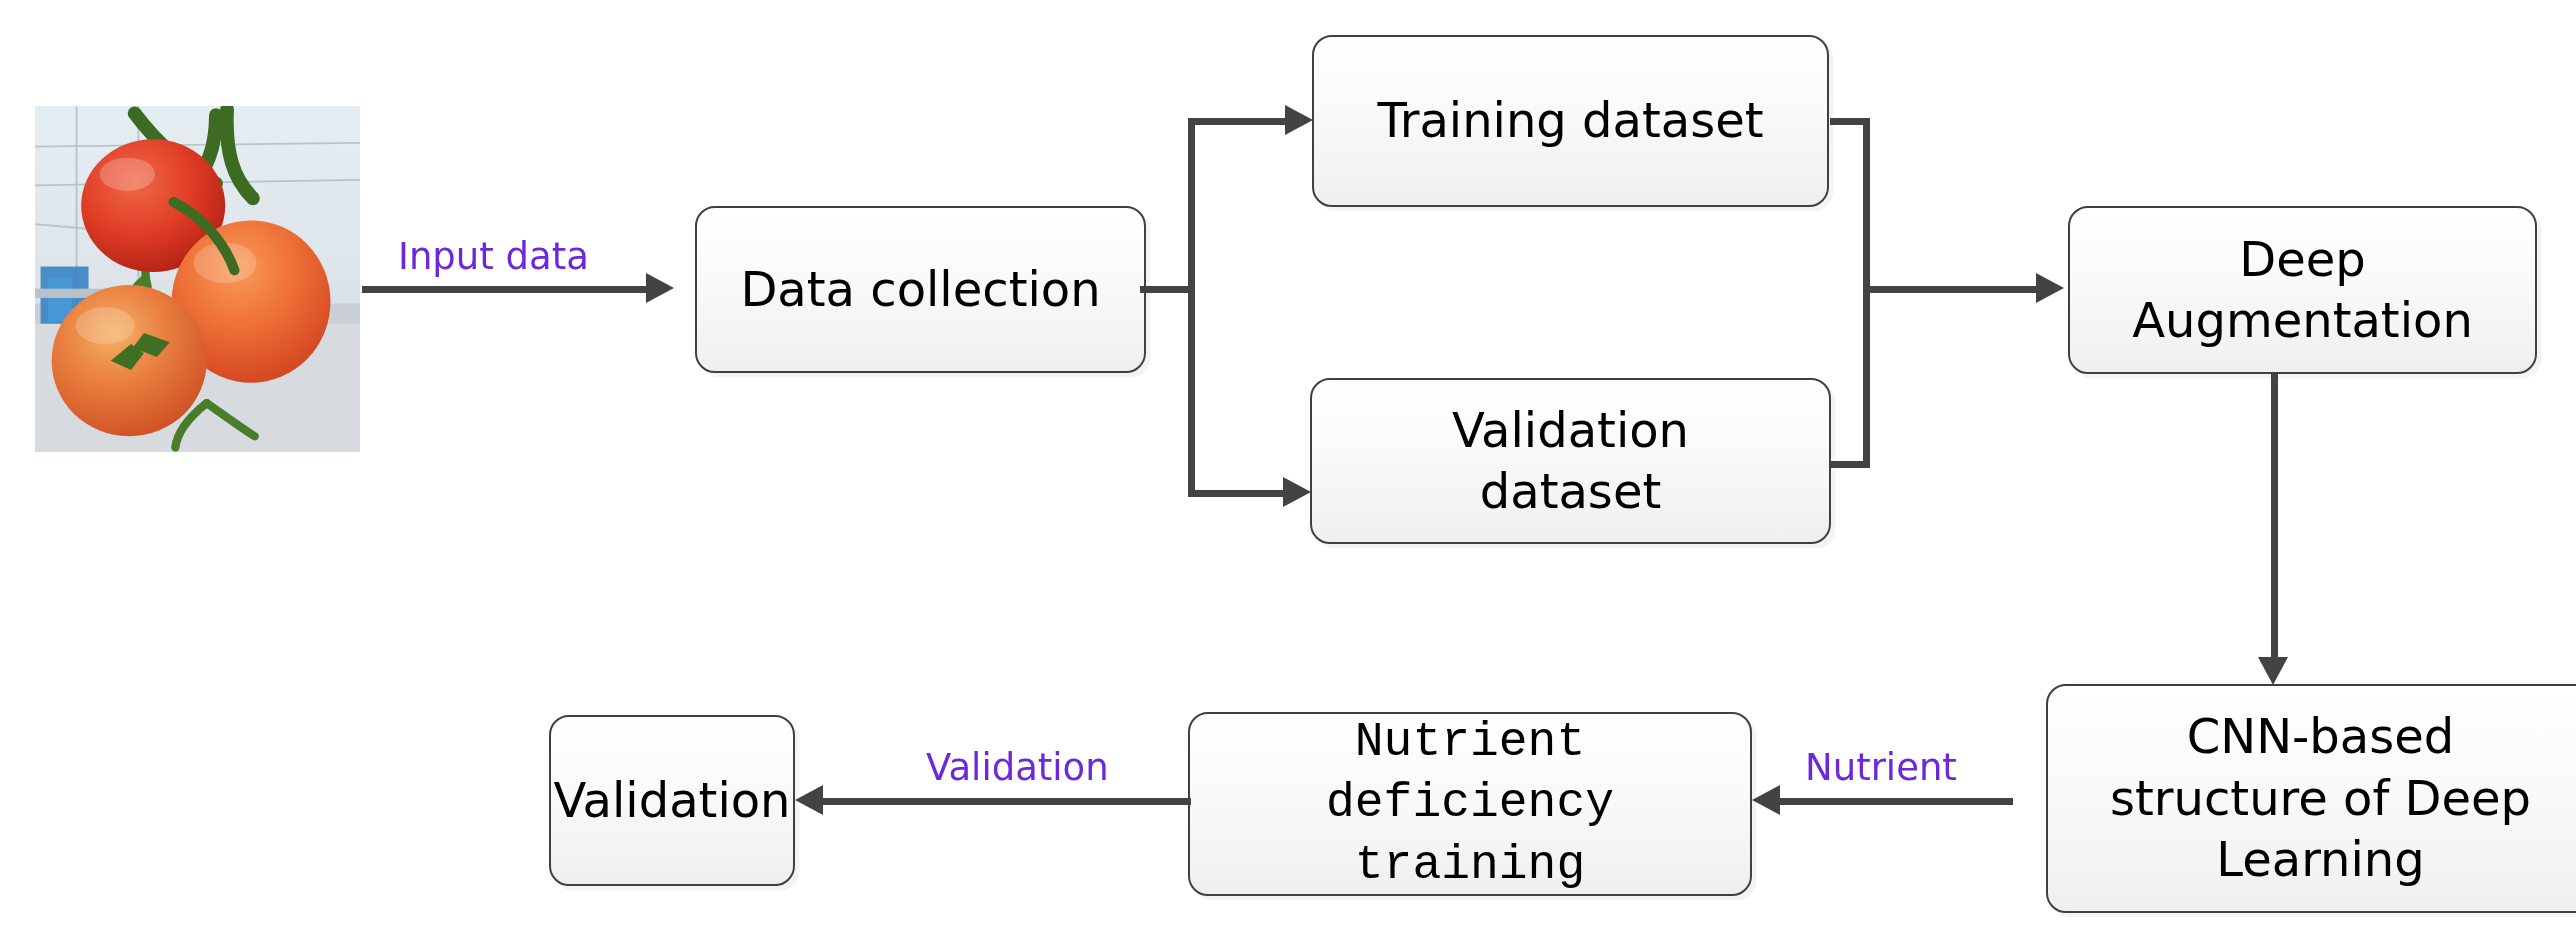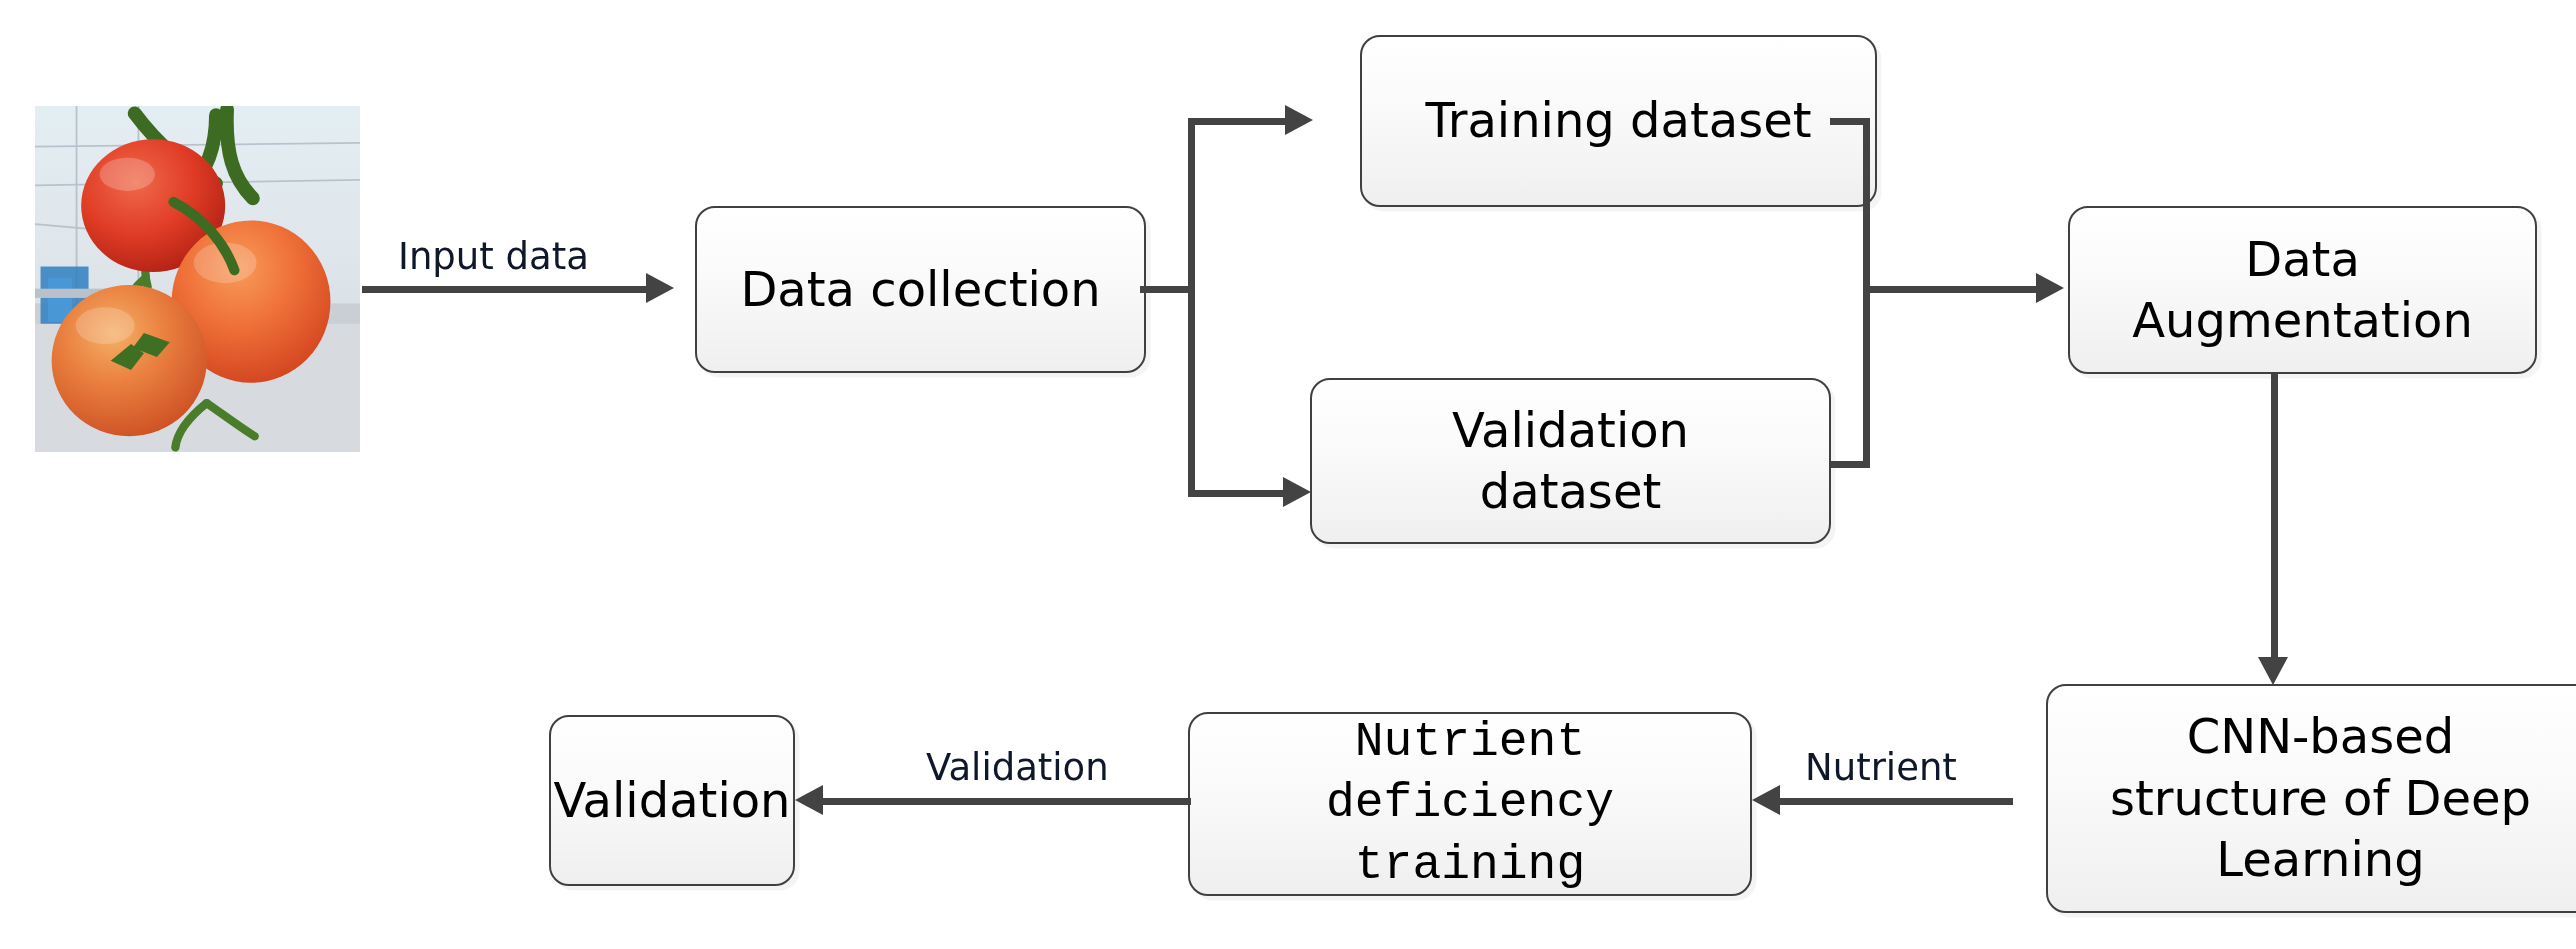--- a/index.html
+++ b/index.html
@@ -30,21 +30,21 @@
     justify-content: center;
     text-align: center;
     color: #000000;
     font-family: "DejaVu Sans", sans-serif;
     font-weight: 400;
     line-height: 1.28;
     padding: 3.7px 9.2px;
     white-space: pre-line;
   }
   #node-data-collection  { left: 695px;  top: 206px; width: 451px; height: 167px; font-size: 48px; }
-  #node-training-dataset { left: 1312px; top: 35px;  width: 517px; height: 172px; font-size: 48px; margin-left: 48px; }
+  #node-training-dataset { left: 1312px; top: 35px;  width: 517px; height: 172px; font-size: 48px; }
   #node-validation-dataset { left: 1310px; top: 378px; width: 521px; height: 166px; font-size: 48px; }
   #node-data-augmentation { left: 2068px; top: 206px; width: 469px; height: 168px; font-size: 48px; }
   #node-cnn-structure    { left: 2011px; top: 684px; width: 549px; height: 229px; font-size: 48px; margin-left: 35px; }
   #node-nutrient-training{ left: 1188px; top: 712px; width: 564px; height: 184px; font-size: 48px; font-family: Liberation Mono, monospace; }
   #node-validation       { left: 549px;  top: 715px; width: 246px; height: 171px; font-size: 48px; }
 
   
   #input-image {
     position: absolute;
     left: 35px;
@@ -82,21 +82,21 @@
     border-left: 15.7px solid transparent;
     border-right: 15.7px solid transparent;
     border-top: 28px solid #434343;
   }
 
   
   .edge-label {
     position: absolute;
     font-family: "DejaVu Sans", sans-serif;
     font-size: 37px;
-    color: #0f172a;
+    color: #6d28d9;
     white-space: nowrap;
     line-height: 1;
   }
   #label-input-data       { left: 398px;  top: 238px; }
   #label-training-edge    { left: 1805px; top: 749px; }
   #label-validation-edge  { left: 926px; top: 749px; }
 </style>
 </head>
 <body>
 
@@ -169,21 +169,21 @@
     </svg>
   </div>
 
   <div class="node" id="node-data-collection">Data collection</div>
 
   <div class="node" id="node-training-dataset">Training dataset</div>
 
   <div class="node" id="node-validation-dataset">Validation
 dataset</div>
 
-  <div class="node" id="node-data-augmentation">Data
+  <div class="node" id="node-data-augmentation">Deep
 Augmentation</div>
 
   <div class="node" id="node-cnn-structure">CNN-based
 structure of Deep
 Learning</div>
 
   <div class="node" id="node-nutrient-training">Nutrient
 deficiency training</div>
 
   <div class="node" id="node-validation">Validation</div>

